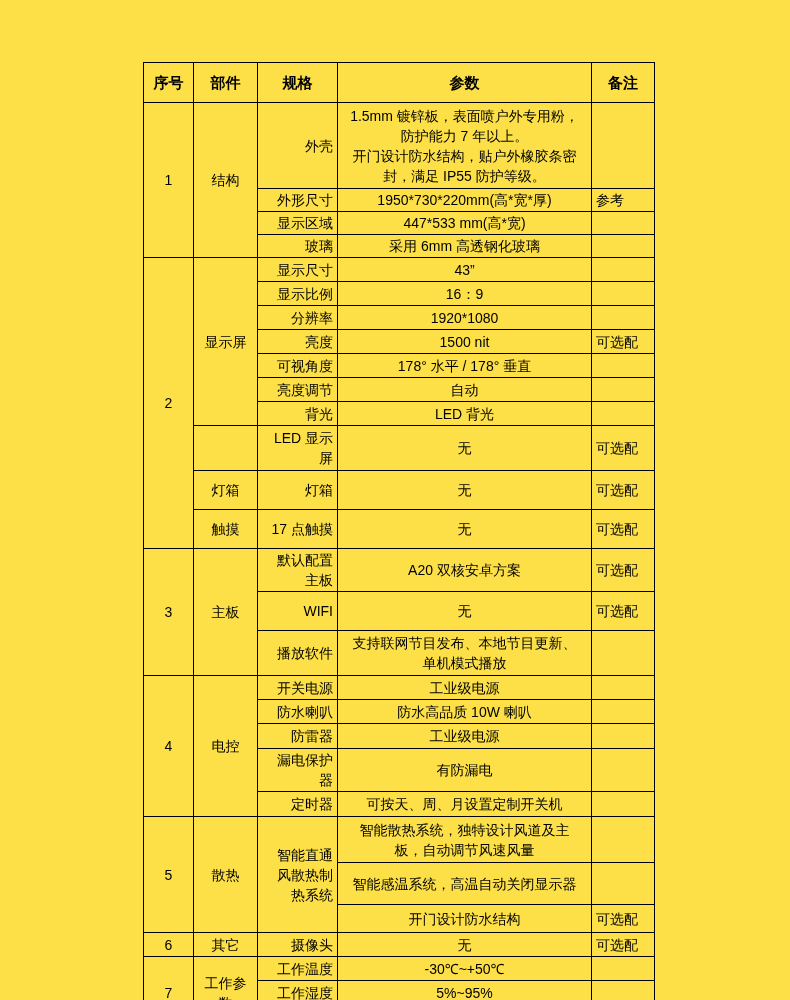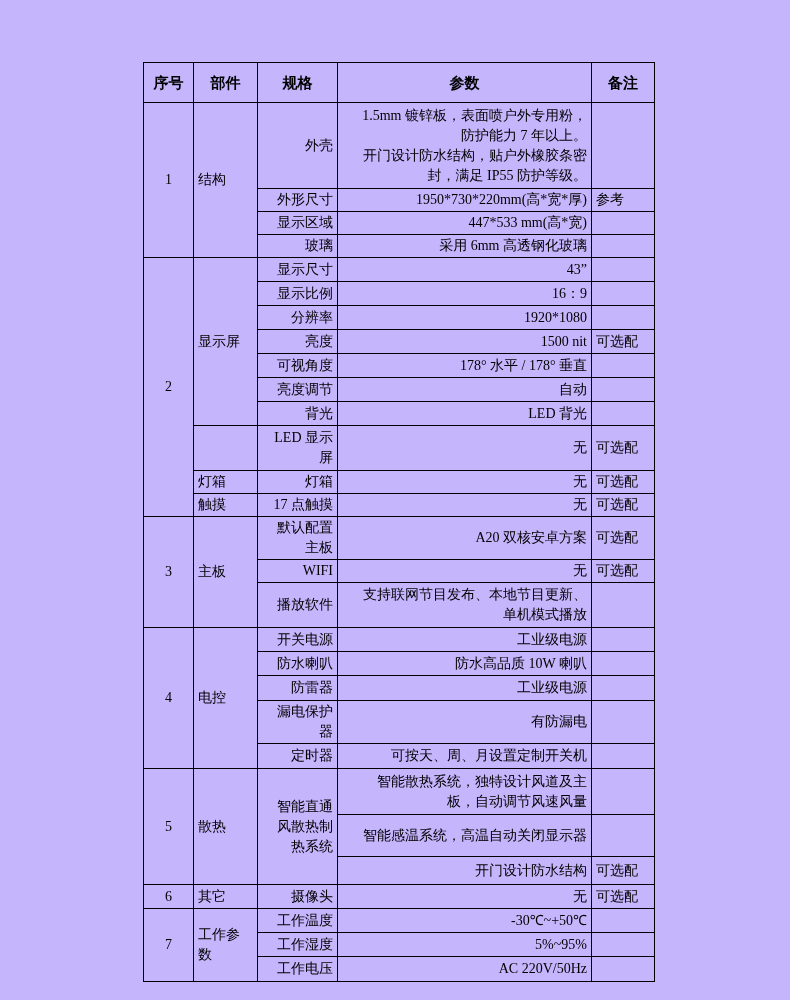--- a/index.html
+++ b/index.html
@@ -4,23 +4,23 @@
 <style>
   html, body {
     margin: 0;
     padding: 0;
     background: #ffffff;
   }
   .sheet {
     position: relative;
     width: 790px;
     height: 1000px;
-    background: #c4b5fd;
+    background: #fde047;
     overflow: hidden;
-    font-family: Liberation Serif, serif;
+    font-family: Liberation Sans, sans-serif;
     color: #000000;
   }
   table.spec {
     position: absolute;
     left: 143px;
     top: 62px;
     width: 511px;
     border-collapse: collapse;
     table-layout: fixed;
   }
@@ -34,29 +34,29 @@
     overflow: hidden;
     word-break: break-all;
   }
   table.spec th {
     font-size: 15px;
     font-weight: bold;
     text-align: center;
     white-space: nowrap;
   }
   .c-no   { text-align: center; }
-  .c-comp { text-align: left; white-space: pre-line; }
+  .c-comp { text-align: center; white-space: pre-line; }
   .c-spec { text-align: right; padding-left: 5px; white-space: pre-line; }
-  .c-param{ text-align: right; padding-left: 8px; white-space: pre-line; }
+  .c-param{ text-align: center; padding-left: 8px; white-space: pre-line; }
   .c-note { text-align: left; }
   
   .rh40 { height: 40px; }
   .rh86 { height: 86px; }
   .rh22 { height: 22px; }
-  .rh23 { height: 23px; }
+  .rh23 { height: 39px; }
   .rh24 { height: 24px; }
   .rh25 { height: 25px; }
   .rh28 { height: 28px; }
   .rh42 { height: 42px; }
   .rh43 { height: 43px; }
   .rh45 { height: 45px; }
   .rh46 { height: 46px; }
 </style>
 </head>
 <body>

